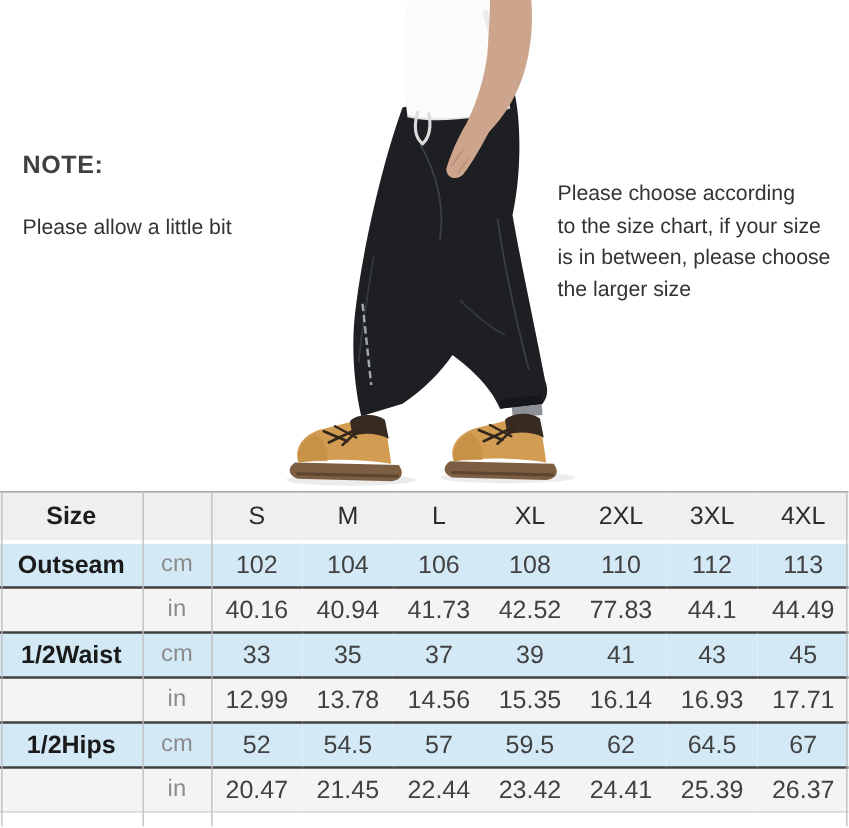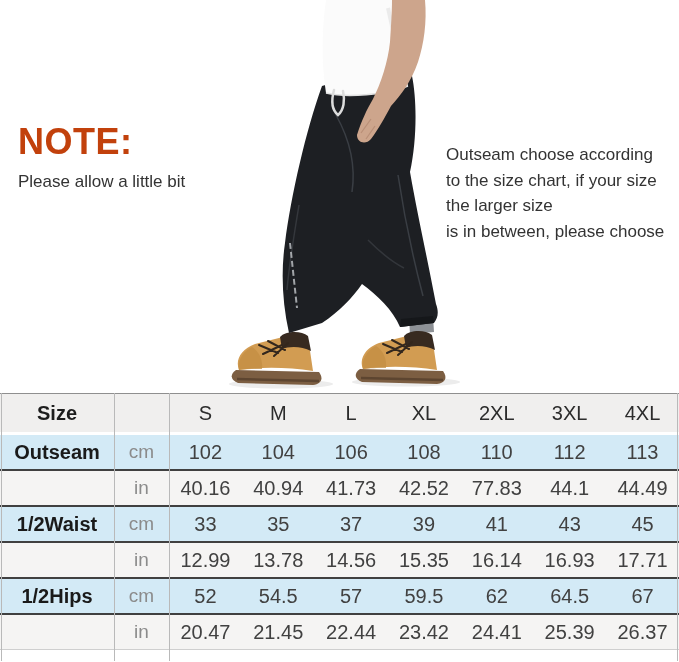--- a/index.html
+++ b/index.html
@@ -12,21 +12,21 @@
     font-family: "Liberation Sans", "DejaVu Sans", sans-serif;
     color: #2d2d2d;
   }
 
   
   .figure-svg { position: absolute; left: 215px; top: 0; width: 270px; height: 395px; }
 
   
   .note-left-title {
     position: absolute; left: 18px; top: 121px;
-    font-size: 36px; font-weight: 600; letter-spacing: 0.5px; color: #c2410c;
+    font-size: 20px; font-weight: 600; letter-spacing: 0.5px; color: #404040;
   }
   .note-left-body {
     position: absolute; left: 18px; top: 169px;
     font-size: 17px; line-height: 26px; color: #333333;
   }
   .note-right-body {
     position: absolute; left: 446px; top: 142px; width: 230px;
     font-size: 17px; line-height: 25.5px; color: #333333;
   }
 
@@ -112,24 +112,24 @@
       <path d="M 361,133 L 371,119 M 366,139 L 375,126" stroke="#b98f77" stroke-width="1.2" fill="none"></path>
     </g>
   </svg>
 
   <div class="note-left-title">NOTE:</div>
   <div class="note-left-body">
     <div>Please allow a little bit</div>
   </div>
 
   <div class="note-right-body">
-    <div>Outseam choose according</div>
+    <div>Please choose according</div>
     <div>to the size chart, if your size</div>
+    <div>is in between, please choose</div>
     <div>the larger size</div>
-    <div>is in between, please choose</div>
   </div>
 
   <div class="table-wrap">
     <table class="size-table">
       <colgroup>
         <col class="c-label">
           <col class="c-unit">
         <col>
           <col>
           <col>

